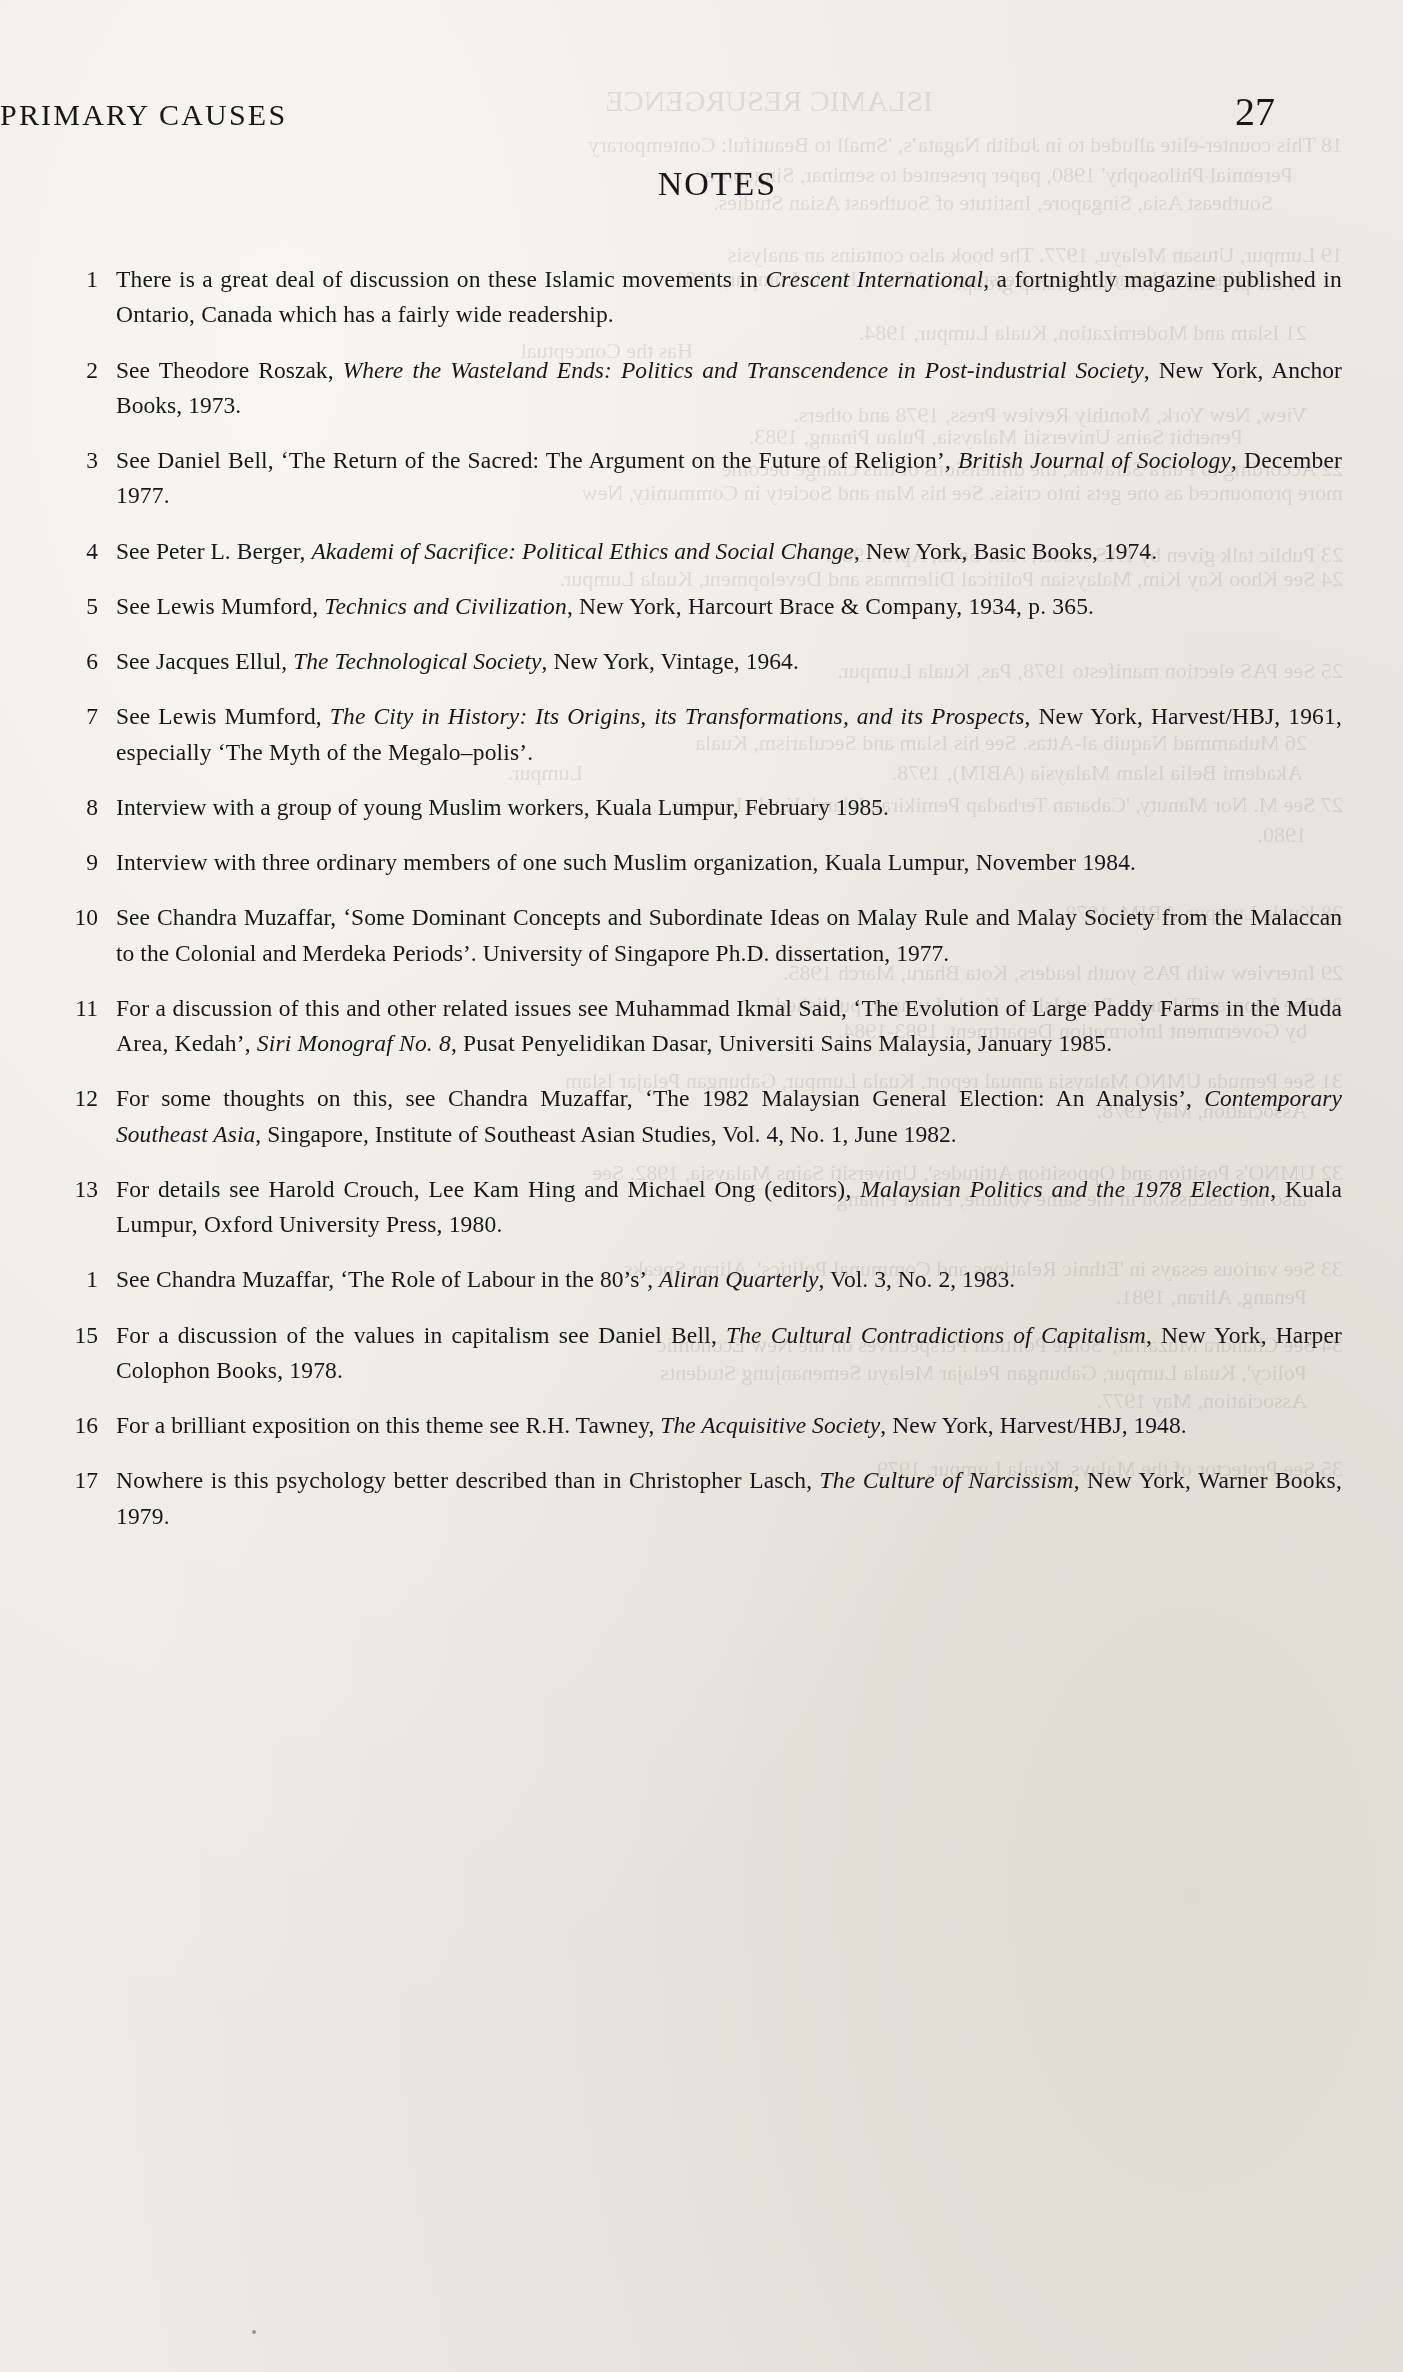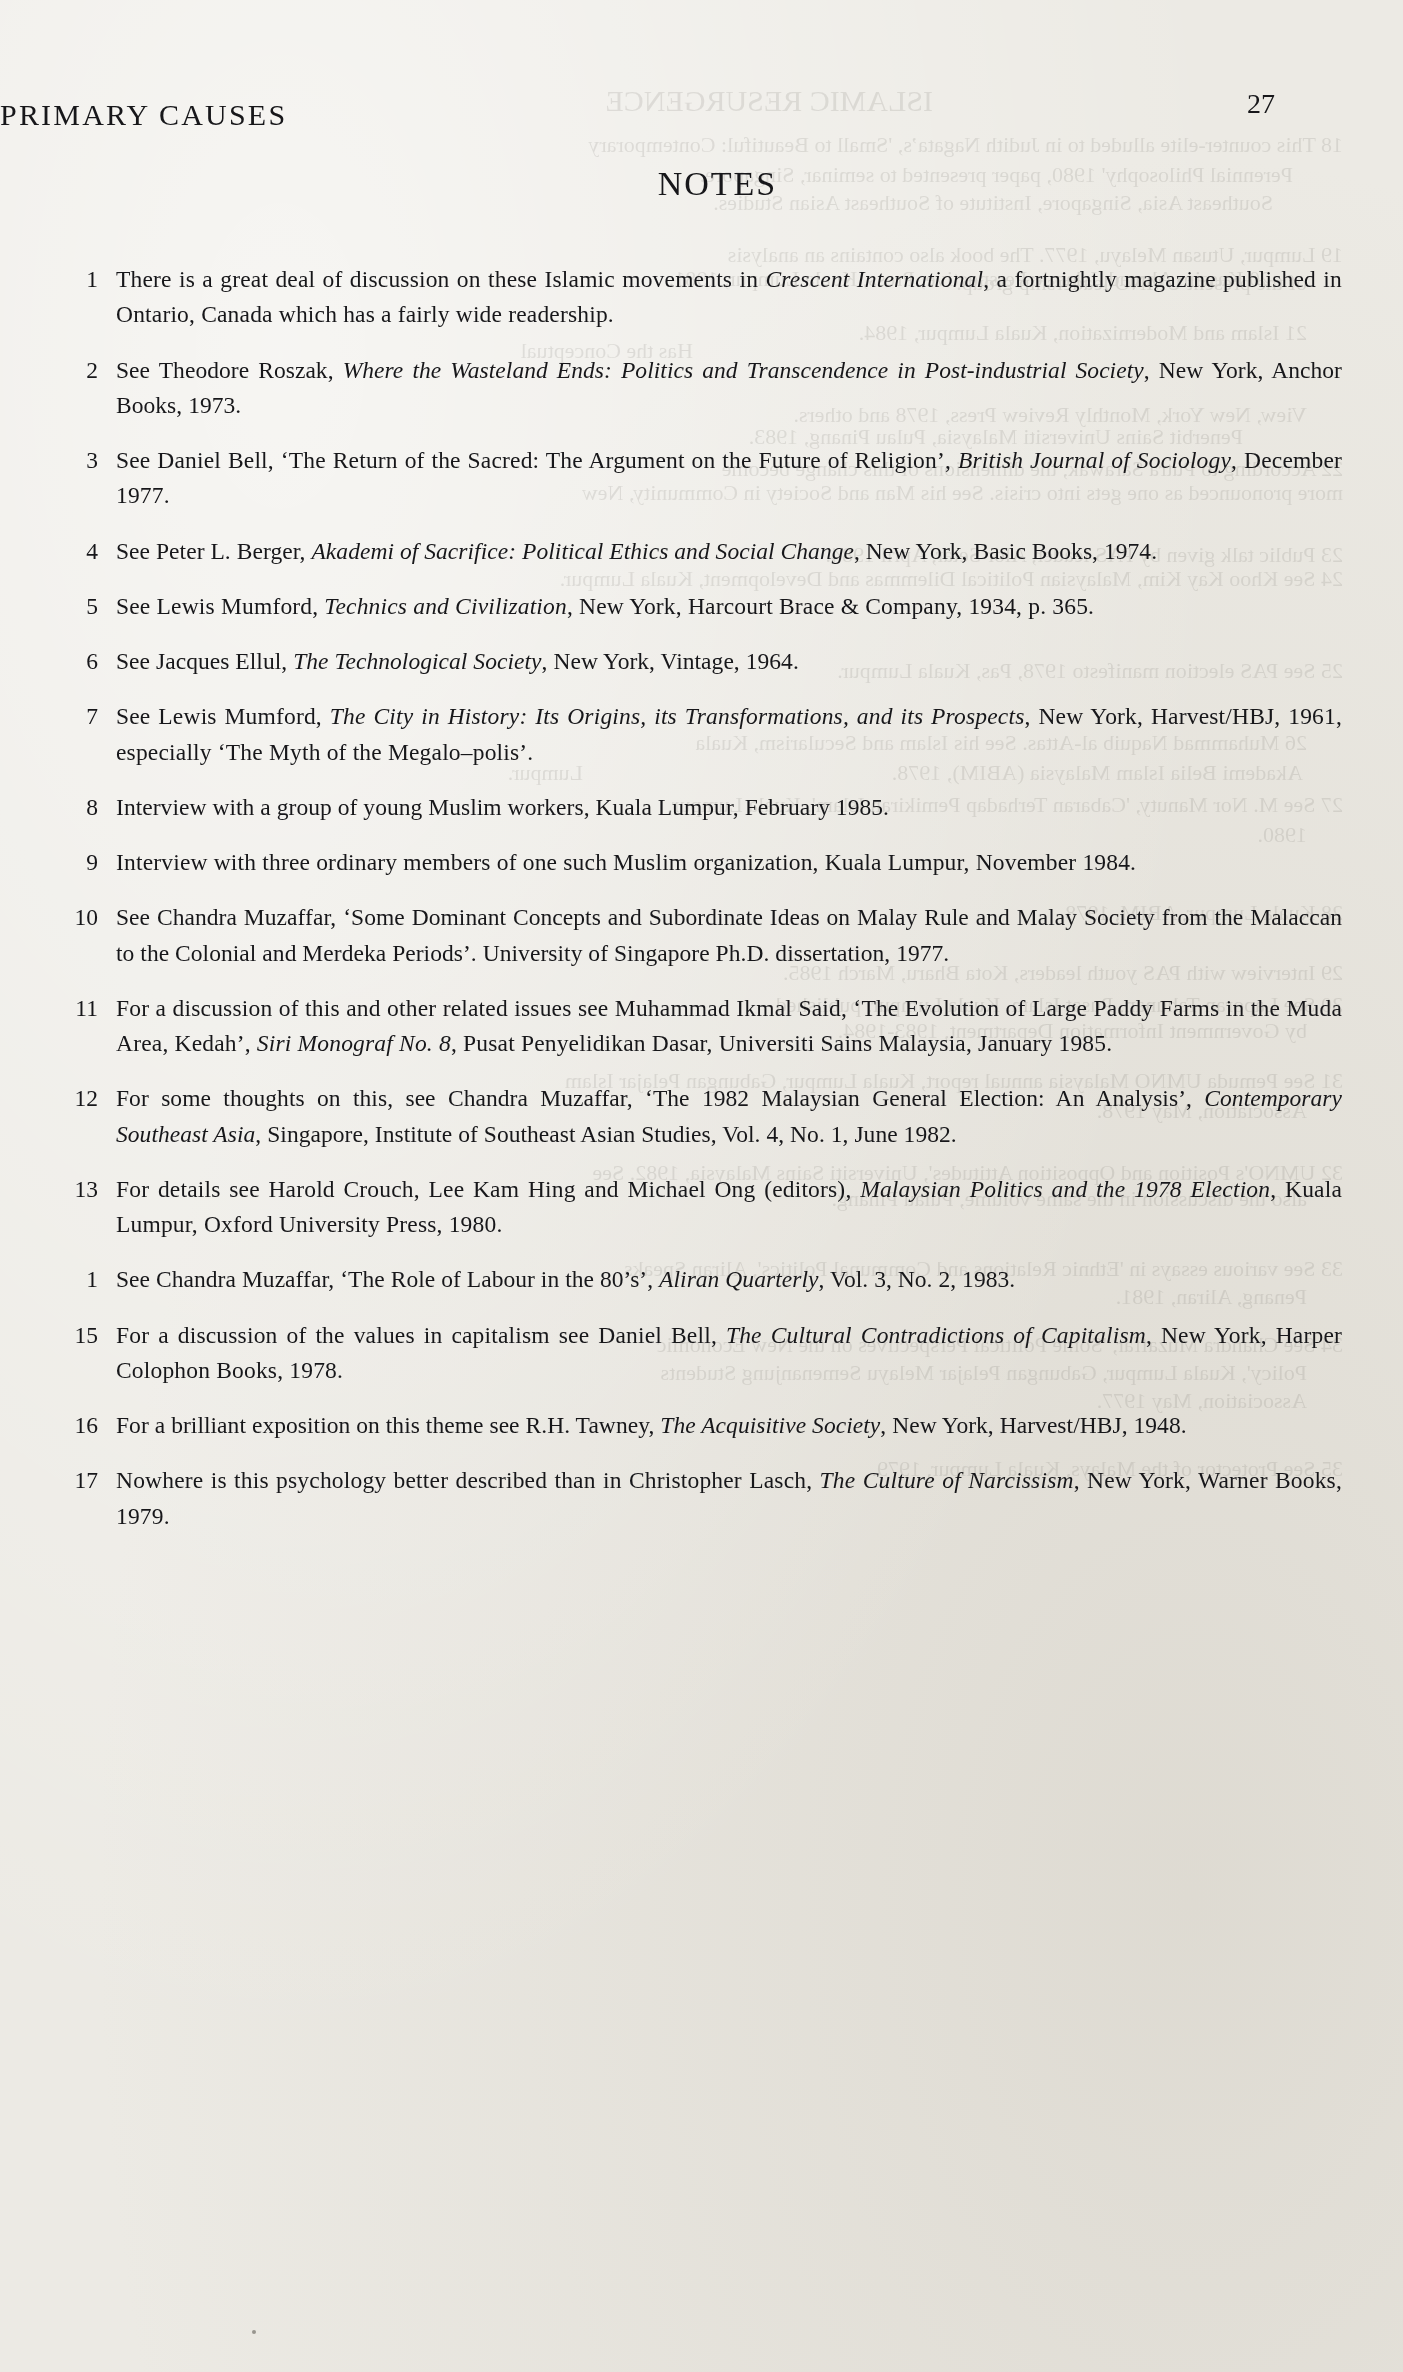--- a/index.html
+++ b/index.html
@@ -54,21 +54,21 @@
     width: 1403px;
     text-align: left;
     font-size: 30px;
     letter-spacing: 2.2px;
     font-family: Liberation Serif, serif;
   }
   .folio {
     position: absolute;
     right: 128px;
     top: 88px;
-    font-size: 28px;
+    font-size: 40px;
     font-family: "Liberation Serif", serif;
   }
   .notes-title {
     position: absolute;
     left: 0;
     top: 165px;
     width: 1403px;
     text-align: center;
     font-size: 34px;
     letter-spacing: 2px;

